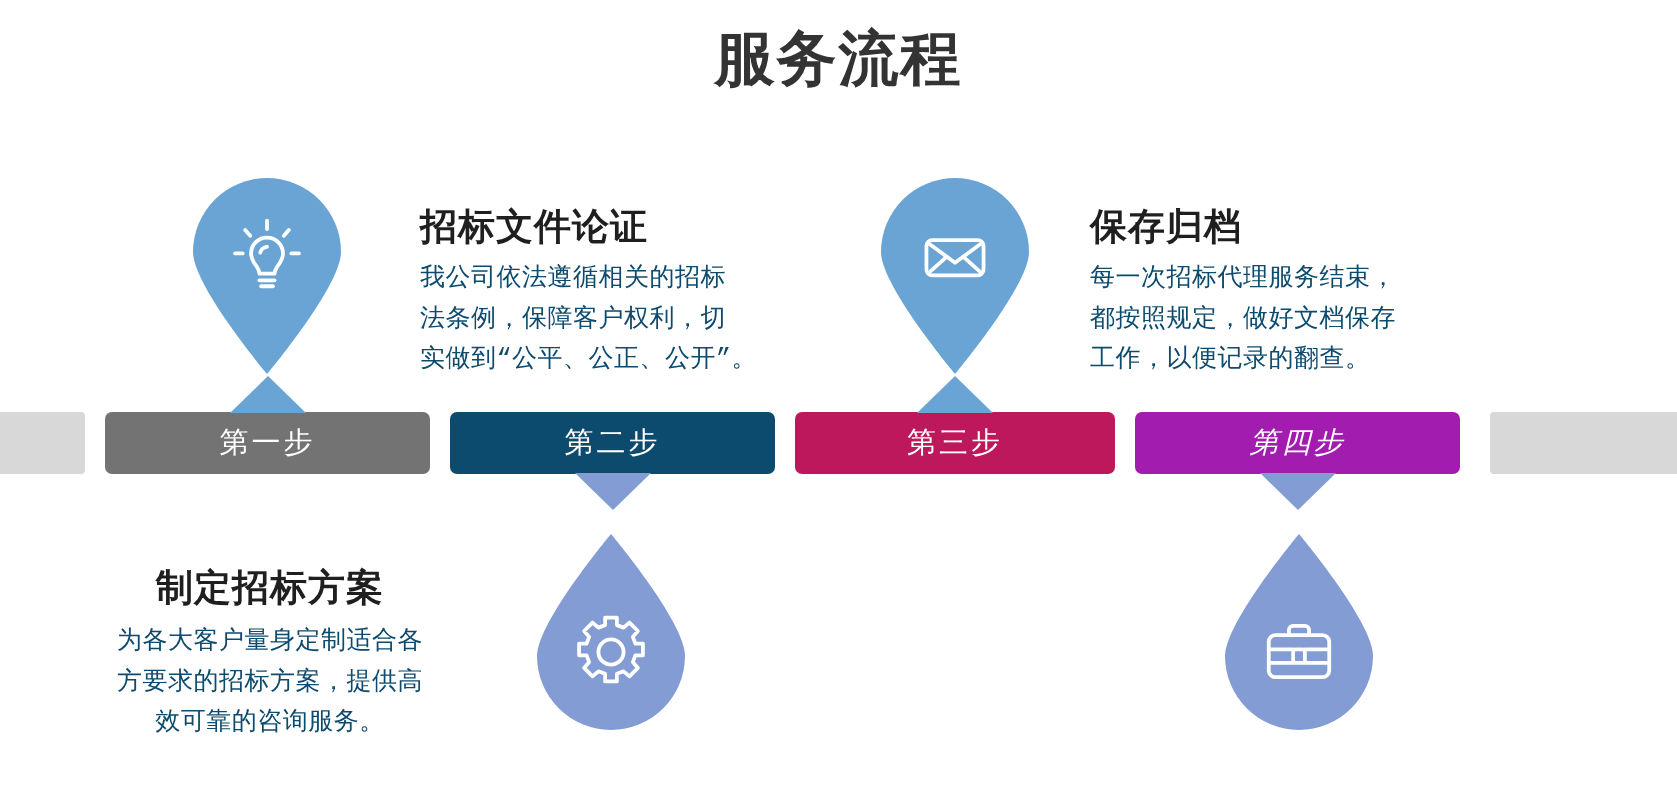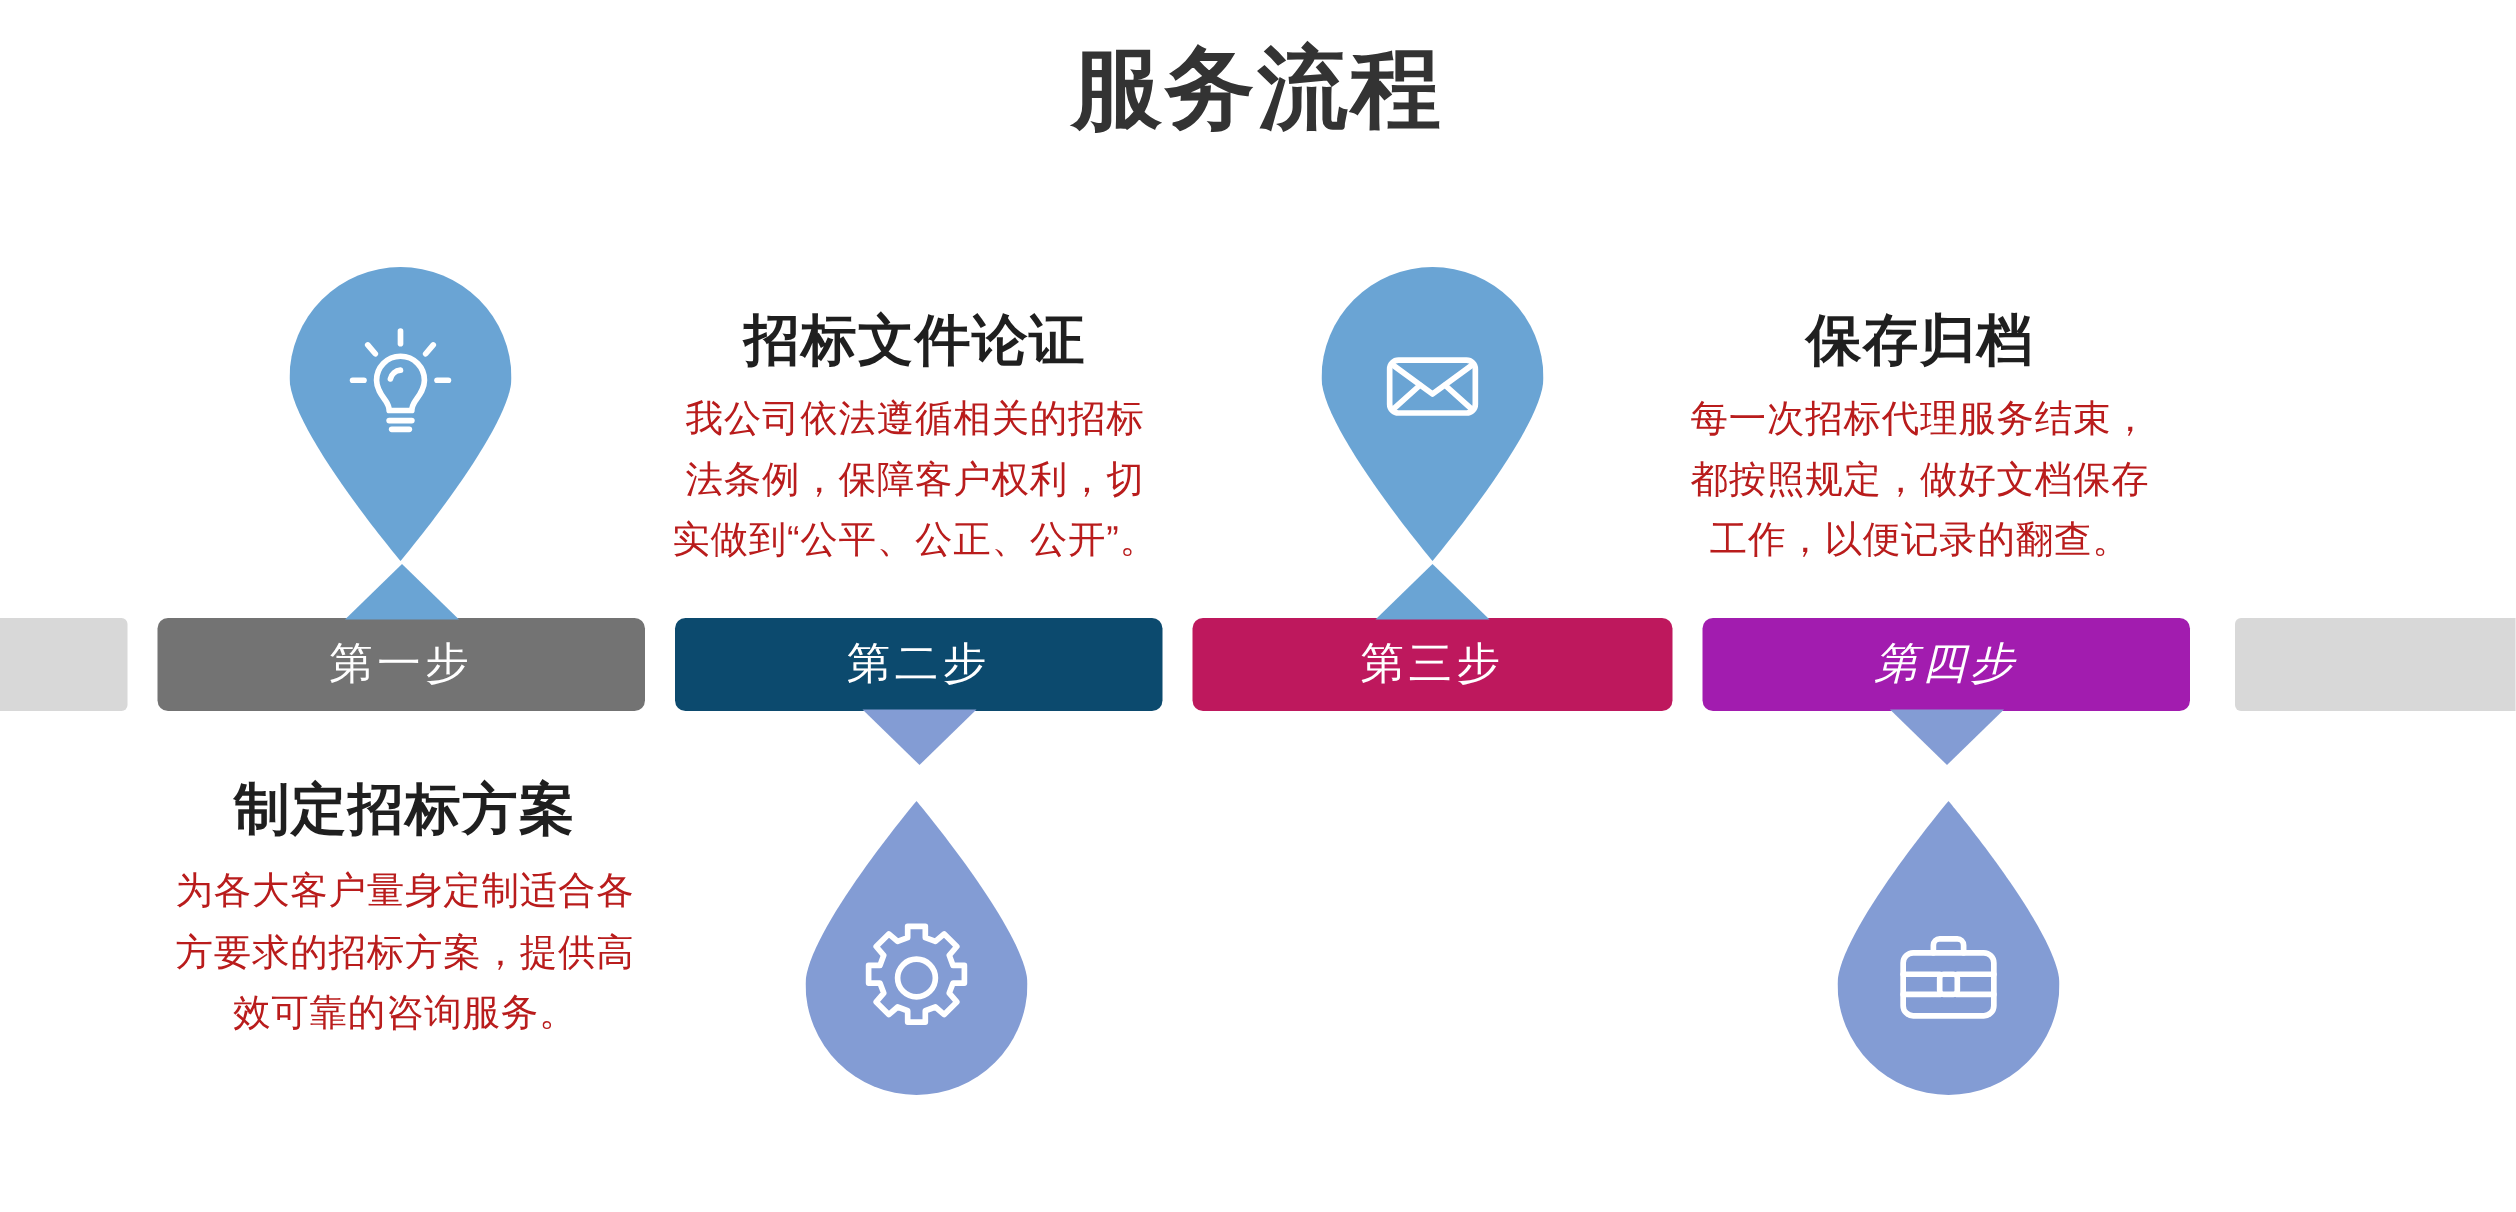--- a/index.html
+++ b/index.html
@@ -114,26 +114,27 @@
   .block-title {
     font-size: 37px;
     font-weight: bold;
     color: #1f1f1f;
     letter-spacing: 1px;
     line-height: 1.2;
     white-space: nowrap;
   }
   .block-body {
     font-size: 25px;
-    color: #b91c1c;
+    color: #0c4a6e;
     line-height: 1.62;
     letter-spacing: 0.5px;
-  }
-  .align-right { text-align: center; }
-  .align-center{ text-align: center; }
+    font-family: Liberation Mono, monospace;
+  }
+  .align-right { text-align: left; }
+  .align-center{ text-align: center; margin-top: 48px; }
 </style>
 </head>
 <body>
 
 <div id="stage">
 
   <div class="page-title">服务流程</div>
 
   <div class="pin pin-down" style="left:193px; top:178px;">
     <svg class="pin-shape" viewBox="0 0 148 196">

